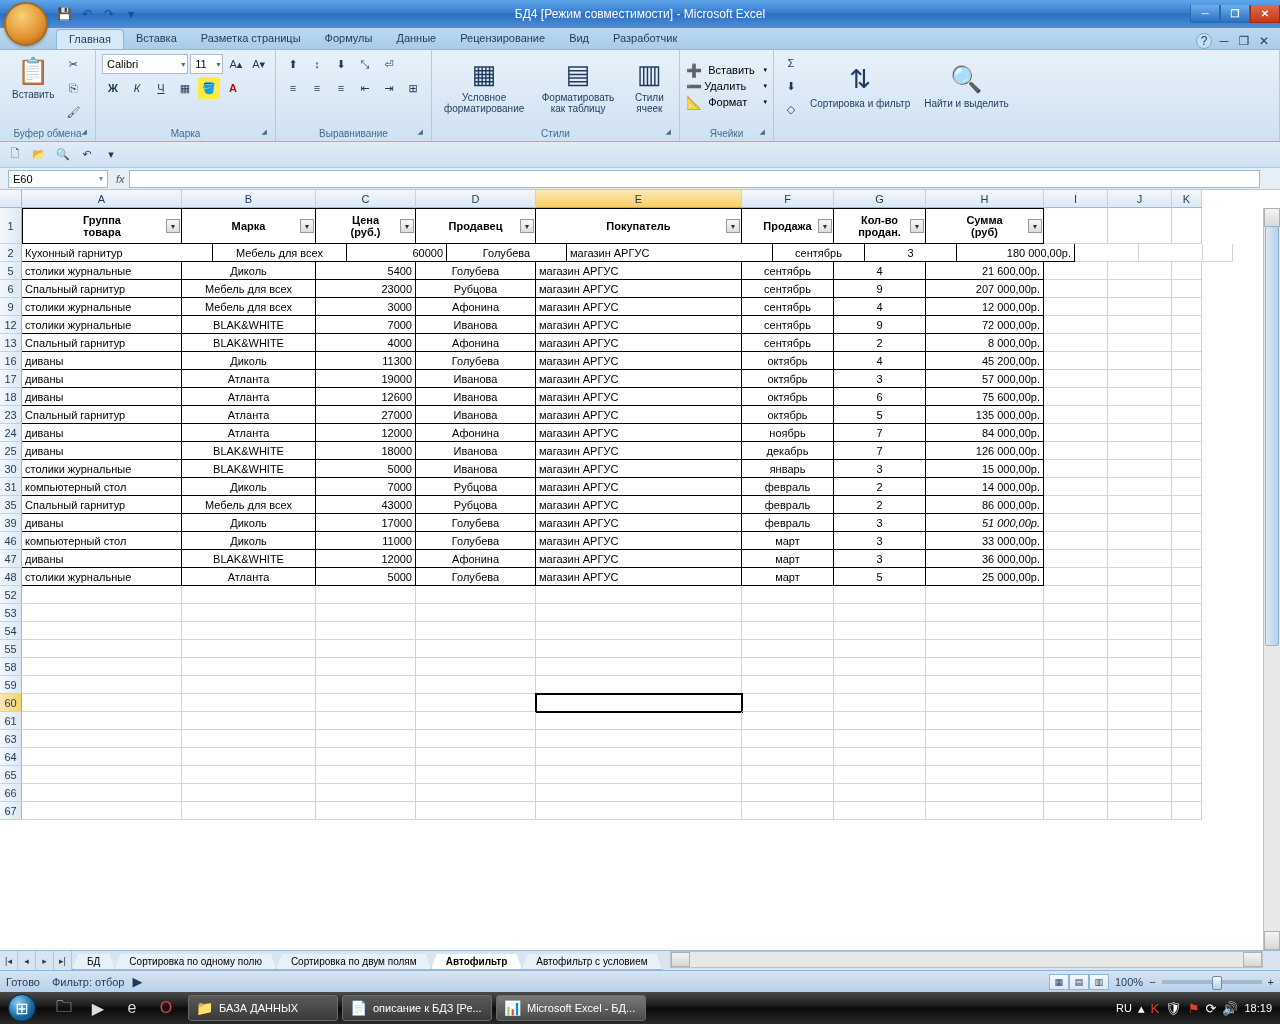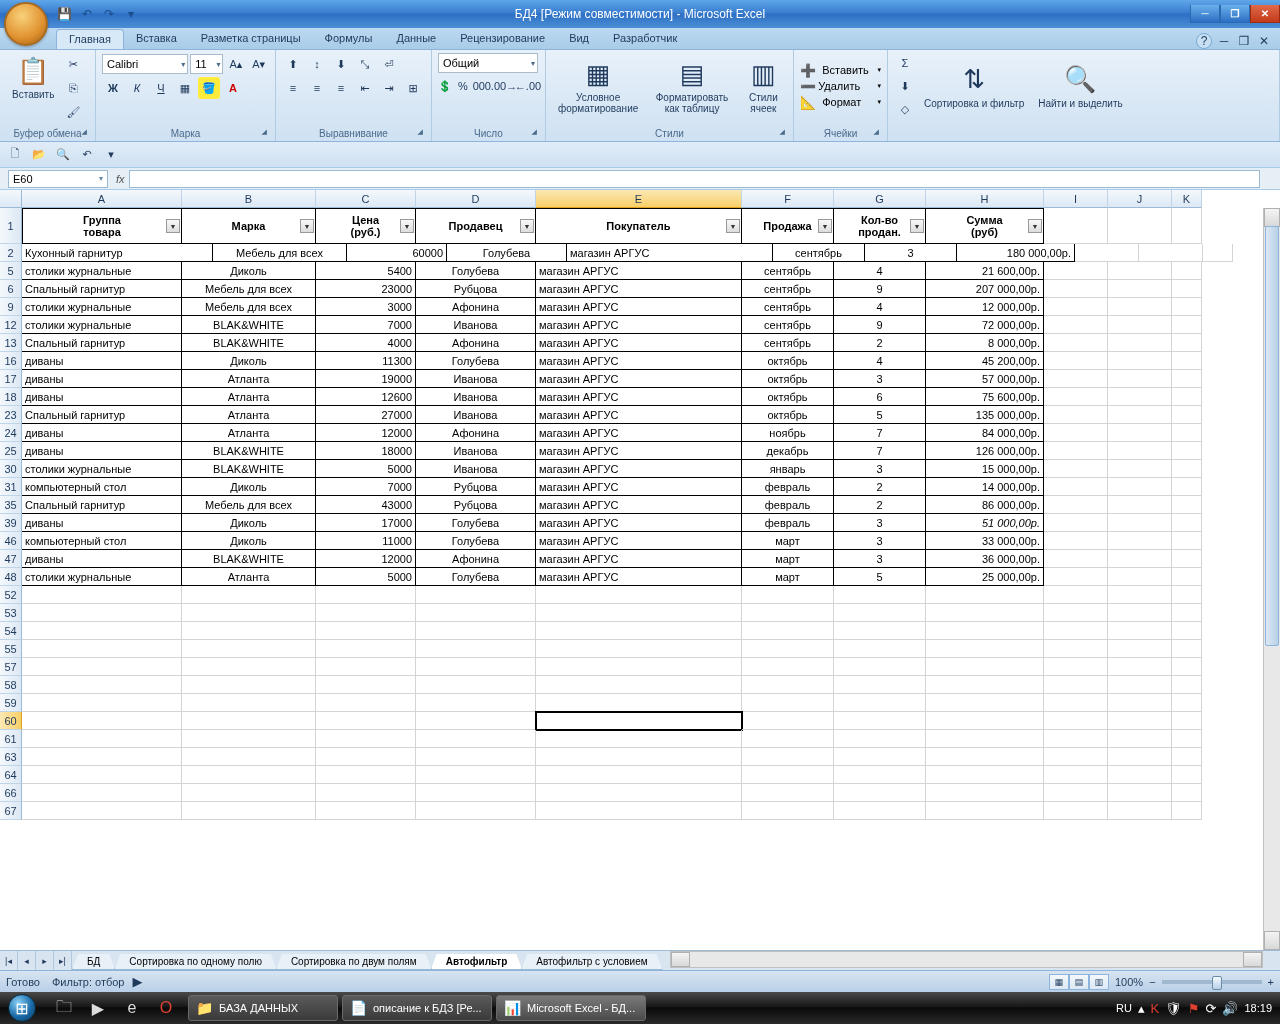--- a/index.html
+++ b/index.html
@@ -196,35 +196,20 @@
         <div class="ribbon-smallbtn">≡</div>
         <div class="ribbon-smallbtn">≡</div>
         <div class="ribbon-smallbtn">⇤</div>
         <div class="ribbon-smallbtn">⇥</div>
         <div class="ribbon-smallbtn">⊞</div>
       </div>
     </div>
     <div class="ribbon-group-label">Выравнивание</div>
   </div>
 
-  <div class="ribbon-group" style="width:114px">
-    <div style="display:flex;flex-direction:column;gap:2px;height:66px">
-      <div class="ribbon-row">
-          <div class="combo" style="width:100px">Общий</div>
-        </div>
-      <div class="ribbon-row">
-        <div class="ribbon-smallbtn">💲</div>
-        <div class="ribbon-smallbtn">%</div>
-        <div class="ribbon-smallbtn">000</div>
-        <div class="ribbon-smallbtn">.00→</div>
-        <div class="ribbon-smallbtn">←.00</div>
-      </div>
-    </div>
-    <div class="ribbon-group-label">Число</div>
-  </div>
 
   <div class="ribbon-group" style="width:248px">
     <div class="ribbon-row" style="height:66px">
       <div class="ribbon-bigbtn">
           <div class="icon">▦</div>
           <span>Условное форматирование</span>
         </div>
       <div class="ribbon-bigbtn">
           <div class="icon">▤</div>
           <span>Форматировать как таблицу</span>
@@ -674,34 +659,20 @@
           <div class="cell" style="width: 120px;"></div>
           <div class="cell" style="width: 206px;"></div>
           <div class="cell" style="width: 92px;"></div>
           <div class="cell" style="width: 92px;"></div>
           <div class="cell" style="width: 118px;"></div>
           <div class="cell" style="width: 64px;"></div>
           <div class="cell" style="width: 64px;"></div>
           <div class="cell" style="width: 30px;"></div>
         </div>
         <div class="grid-row">
-          <div class="row-header">57</div>
-          <div class="cell" style="width: 160px;"></div>
-          <div class="cell" style="width: 134px;"></div>
-          <div class="cell" style="width: 100px;"></div>
-          <div class="cell" style="width: 120px;"></div>
-          <div class="cell" style="width: 206px;"></div>
-          <div class="cell" style="width: 92px;"></div>
-          <div class="cell" style="width: 92px;"></div>
-          <div class="cell" style="width: 118px;"></div>
-          <div class="cell" style="width: 64px;"></div>
-          <div class="cell" style="width: 64px;"></div>
-          <div class="cell" style="width: 30px;"></div>
-        </div>
-        <div class="grid-row">
           <div class="row-header">58</div>
           <div class="cell" style="width: 160px;"></div>
           <div class="cell" style="width: 134px;"></div>
           <div class="cell" style="width: 100px;"></div>
           <div class="cell" style="width: 120px;"></div>
           <div class="cell" style="width: 206px;"></div>
           <div class="cell" style="width: 92px;"></div>
           <div class="cell" style="width: 92px;"></div>
           <div class="cell" style="width: 118px;"></div>
           <div class="cell" style="width: 64px;"></div>
@@ -759,20 +730,34 @@
           <div class="cell" style="width: 206px;"></div>
           <div class="cell" style="width: 92px;"></div>
           <div class="cell" style="width: 92px;"></div>
           <div class="cell" style="width: 118px;"></div>
           <div class="cell" style="width: 64px;"></div>
           <div class="cell" style="width: 64px;"></div>
           <div class="cell" style="width: 30px;"></div>
         </div>
         <div class="grid-row">
           <div class="row-header">64</div>
+          <div class="cell" style="width: 160px;"></div>
+          <div class="cell" style="width: 134px;"></div>
+          <div class="cell" style="width: 100px;"></div>
+          <div class="cell" style="width: 120px;"></div>
+          <div class="cell" style="width: 206px;"></div>
+          <div class="cell" style="width: 92px;"></div>
+          <div class="cell" style="width: 92px;"></div>
+          <div class="cell" style="width: 118px;"></div>
+          <div class="cell" style="width: 64px;"></div>
+          <div class="cell" style="width: 64px;"></div>
+          <div class="cell" style="width: 30px;"></div>
+        </div>
+        <div class="grid-row">
+          <div class="row-header">65</div>
           <div class="cell" style="width: 160px;"></div>
           <div class="cell" style="width: 134px;"></div>
           <div class="cell" style="width: 100px;"></div>
           <div class="cell" style="width: 120px;"></div>
           <div class="cell" style="width: 206px;"></div>
           <div class="cell" style="width: 92px;"></div>
           <div class="cell" style="width: 92px;"></div>
           <div class="cell" style="width: 118px;"></div>
           <div class="cell" style="width: 64px;"></div>
           <div class="cell" style="width: 64px;"></div>

